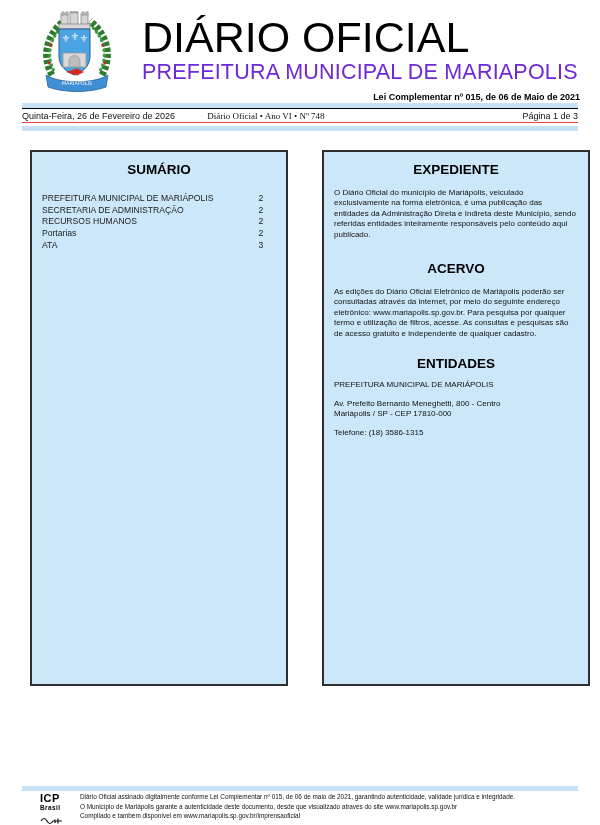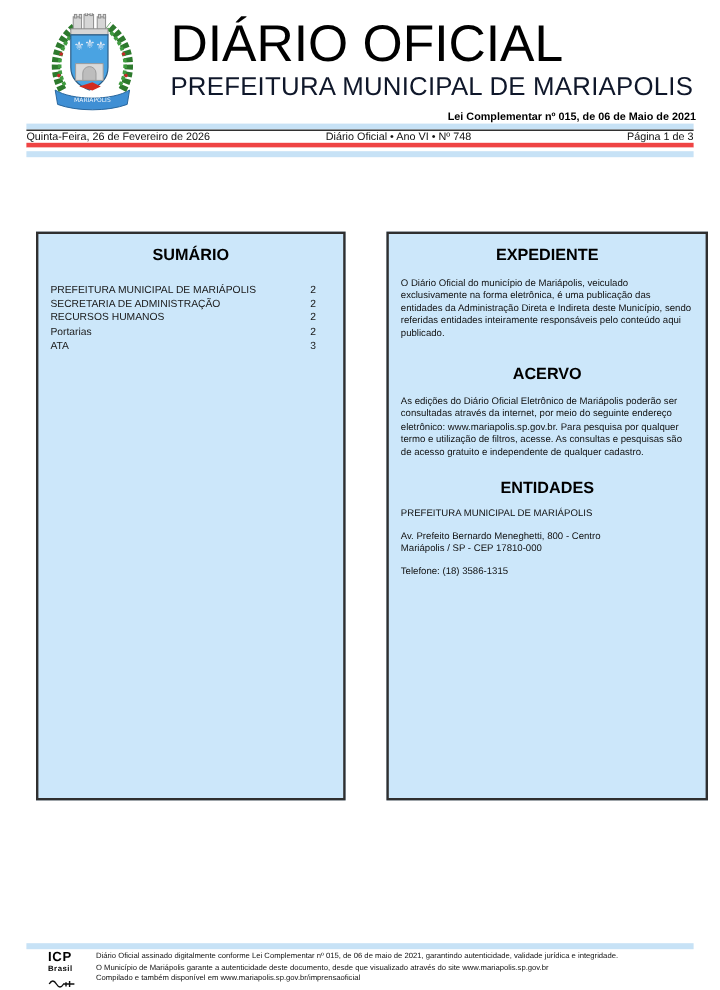--- a/index.html
+++ b/index.html
@@ -7,40 +7,40 @@
   body { font-family:"Liberation Sans", sans-serif; color:#1a1a1a; }
   .page {
     position:relative; width:600px; height:825px; margin:0 auto;
     background:#ffffff; overflow:hidden;
   }
 
   
   .coat { position:absolute; left:36px; top:11px; width:82px; height:88px; }
   .header-text { position:absolute; left:142px; top:16px; width:438px; }
   .masthead-title { font-size:43px; font-weight:400; letter-spacing:0px; line-height:1.0; color:#000; }
-  .masthead-sub { font-size:21.5px; font-weight:400; letter-spacing:.2px; color:#0f172a; margin-top:1px; }
+  .masthead-sub { font-size:21.5px; font-weight:400; letter-spacing:.2px; color:#6d28d9; margin-top:1px; }
   .masthead-law { font-size:9px; font-weight:700; text-align:right; margin-top:7px; color:#000; }
 
   
   .topbars { position:absolute; left:22px; top:103px; width:556px; }
   .bluebar { height:5px; background:#c7e2f6; }
   .url-row { height:13px; font-size:7.6px; text-align:center; line-height:13px; color:#111; background:#fff; }
   .date-row {
-    height:15px; border-top:1px solid #000; border-bottom:4px solid #ef4444;
+    height:15px; border-top:1px solid #000; border-bottom:1px solid #ef4444;
     display:flex; align-items:center; font-size:9px; color:#111; background:#fff;
   }
   .date-row .left  { flex:1; text-align:left; }
-  .date-row .mid   { flex:1; text-align:right; }
+  .date-row .mid   { flex:1; text-align:left;font-family:Liberation Serif, serif; }
   .date-row .right { flex:1; text-align:right; }
   .gap2 { height:3px; background:#fff; }
 
   
   .box {
-    position:absolute; top:150px; height:474px;
-    background:#cce7fa; border:2px solid #2f2f2f; padding:8px 10px;margin-top:43px;
+    position:absolute; top:150px; height:536px;
+    background:#cce7fa; border:2px solid #2f2f2f; padding:8px 10px;
   }
   .box.left  { left:30px;  width:258px; }
   .box.right { left:322px; width:268px; }
   .box h2 { font-size:13.5px; font-weight:700; text-align:center; color:#000; margin-top:2px; }
 
   .toc { margin-top:16px; font-size:8.6px; line-height:1.25; }
   .toc-row { display:flex; align-items:flex-start; margin-bottom:1px; }
   .toc-label { width:200px; padding-right:6px; }
   .toc-page  { width:40px; text-align:left; padding-left:22px; }
 

